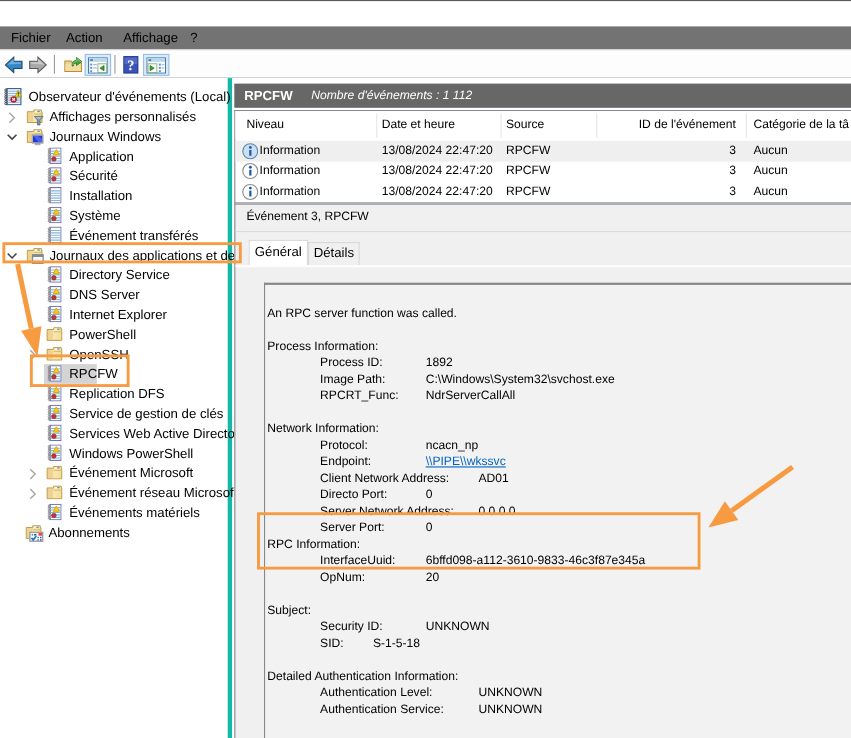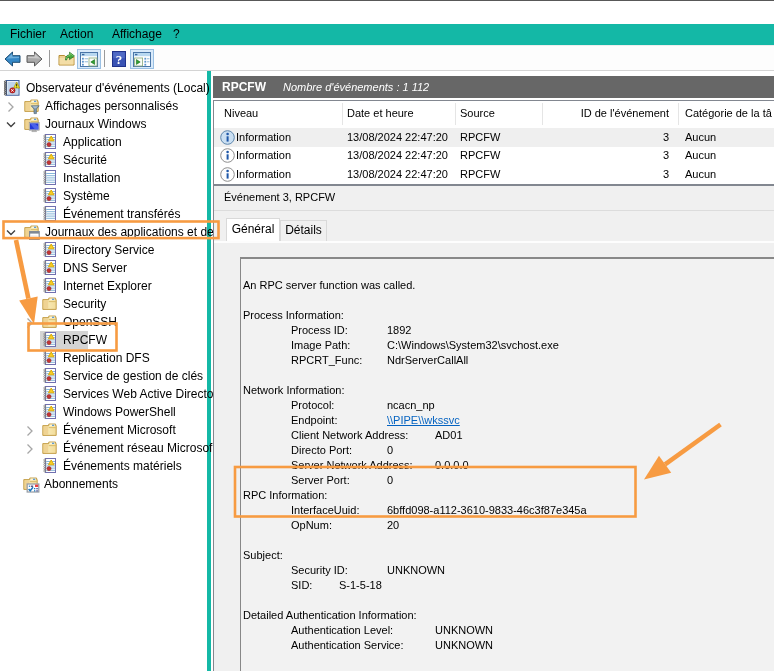--- a/index.html
+++ b/index.html
@@ -8,21 +8,21 @@
   width:774px; height:671px; position:relative; overflow:hidden;
   font-family:"Liberation Sans",sans-serif; font-size:11px; color:#000;
   background:#fff;
 }
 .abs { position:absolute; }
 
 #topline { left:0; top:0; width:774px; height:1px; background:#585858; }
 #titlebar { left:0; top:1px; width:774px; height:22px; background:#fff;margin-top:34px; }
 #title-ic { left:3px; top:5px; }
 #title-tx { left:23px; top:5px; font-size:12px; }
-#menubar { left:0; top:24px; width:774px; height:22px; background:#14b8a6; font-size:12px; }
+#menubar { left:0; top:24px; width:774px; height:22px; background:#737373; font-size:12px; }
 .mi { position:absolute; top:3px; }
 #toolbar { left:0; top:45px; width:774px; height:26px; background:#fdfdfd; border-top:1px solid #ededed; border-bottom:1px solid #d4d4d4; }
 .tsep { position:absolute; top:4px; width:1px; height:17px; background:#9a9a9a; }
 .selbox { position:absolute; top:3px; width:24px; height:20px; background:#d9eafa; border:1px solid #9ac0e3; }
 
 #tree { left:0; top:71px; width:211px; height:600px; background:#fff; border-right:4px solid #14b8a6; font-size:12px; }
 .trow { position:absolute; height:18px; width:211px; }
 .trow .lbl { position:absolute; top:50%; transform:translateY(-50%); white-space:nowrap; }
 .trow svg, .trow .chev { position:absolute; }
 .chev { top:2px; }
@@ -299,21 +299,21 @@
     <svg style="left:42px;top:1px" width="14" height="15" viewBox="0 0 14 15">
         <use href="#glog"></use>
         <use href="#gmark"></use>
       </svg>
     <div class="lbl" style="left:63px">Internet Explorer</div>
   </div>
   <div class="trow" style="top:224px">
     <svg style="left:42px;top:2px" width="15" height="13" viewBox="0 0 15 13">
         <use href="#gfold"></use>
       </svg>
-    <div class="lbl" style="left:63px">Security</div>
+    <div class="lbl" style="left:63px">PowerShell</div>
   </div>
   <div class="trow" style="top:242px">
     <svg class="chev" style="left:21px" width="16" height="16">
         <use href="#gchevc"></use>
       </svg>
     <svg style="left:42px;top:2px" width="15" height="13" viewBox="0 0 15 13">
         <use href="#gfold"></use>
       </svg>
     <div class="lbl" style="left:63px">OpenSSH</div>
   </div>

